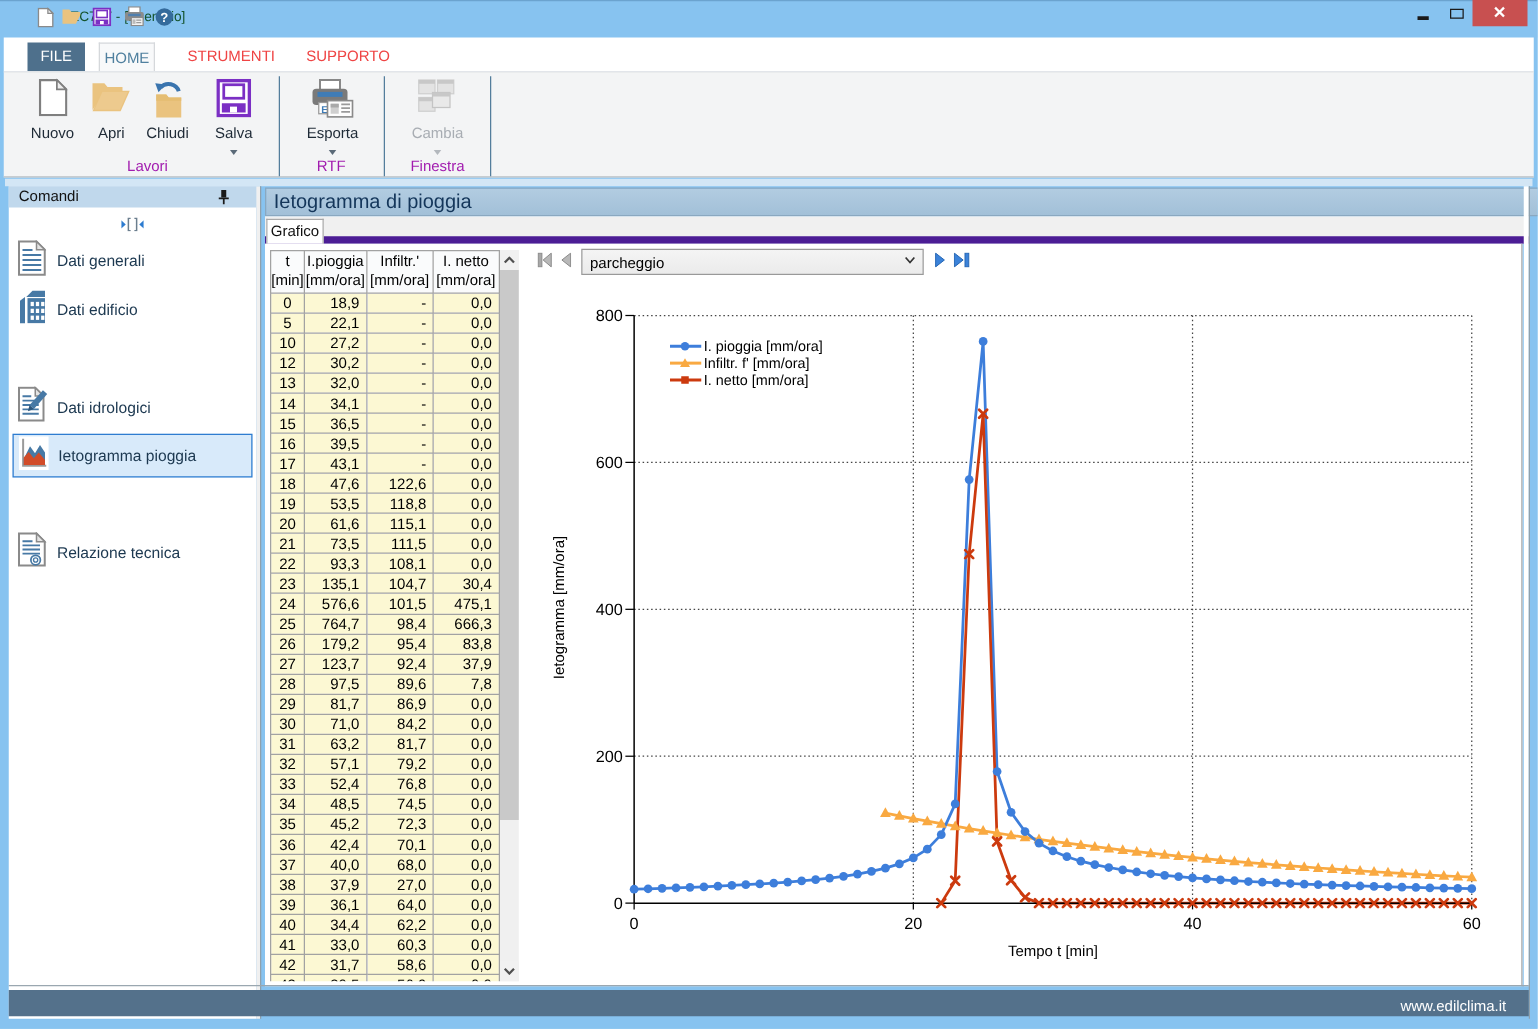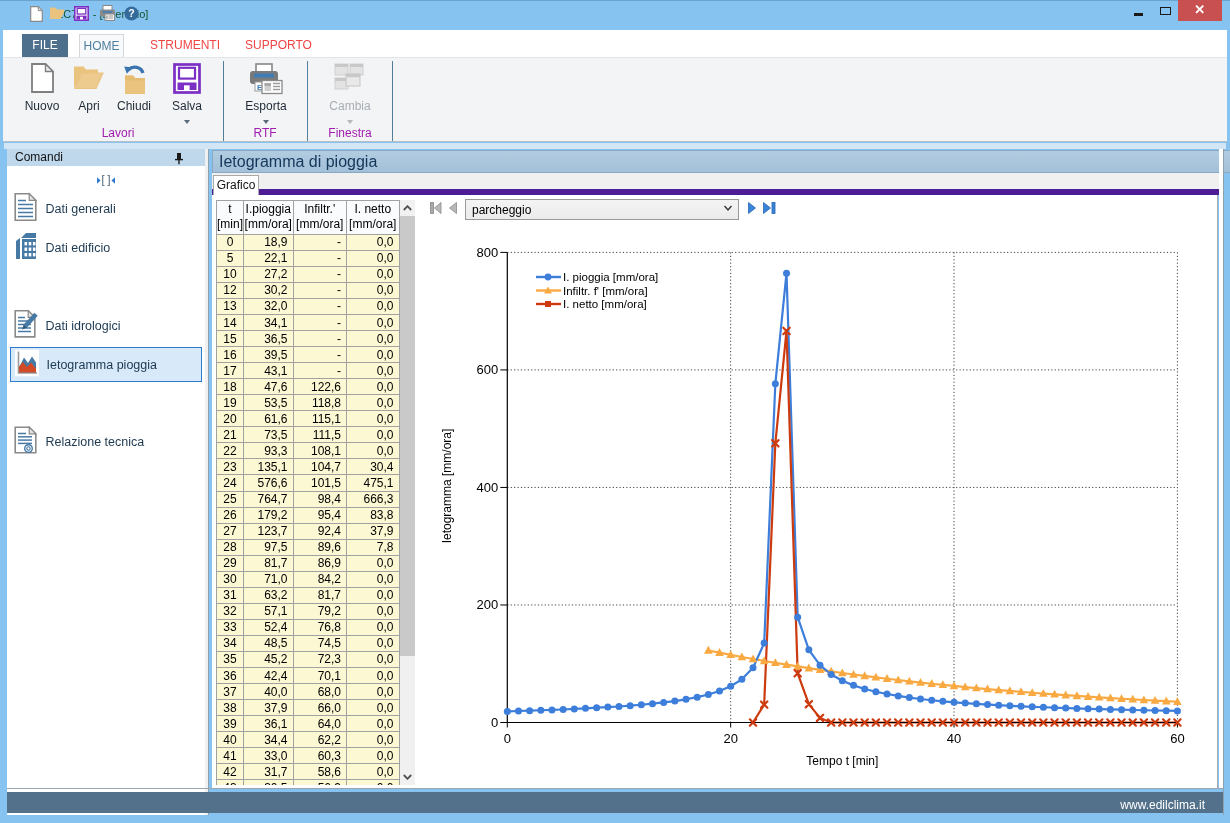--- a/index.html
+++ b/index.html
@@ -463,21 +463,21 @@
         </tr>
         <tr>
           <td class="c">37</td>
           <td>40,0</td>
           <td>68,0</td>
           <td>0,0</td>
         </tr>
         <tr>
           <td class="c">38</td>
           <td>37,9</td>
-          <td>66,0</td>
+          <td>27,0</td>
           <td>0,0</td>
         </tr>
         <tr>
           <td class="c">39</td>
           <td>36,1</td>
           <td>64,0</td>
           <td>0,0</td>
         </tr>
         <tr>
           <td class="c">40</td>

